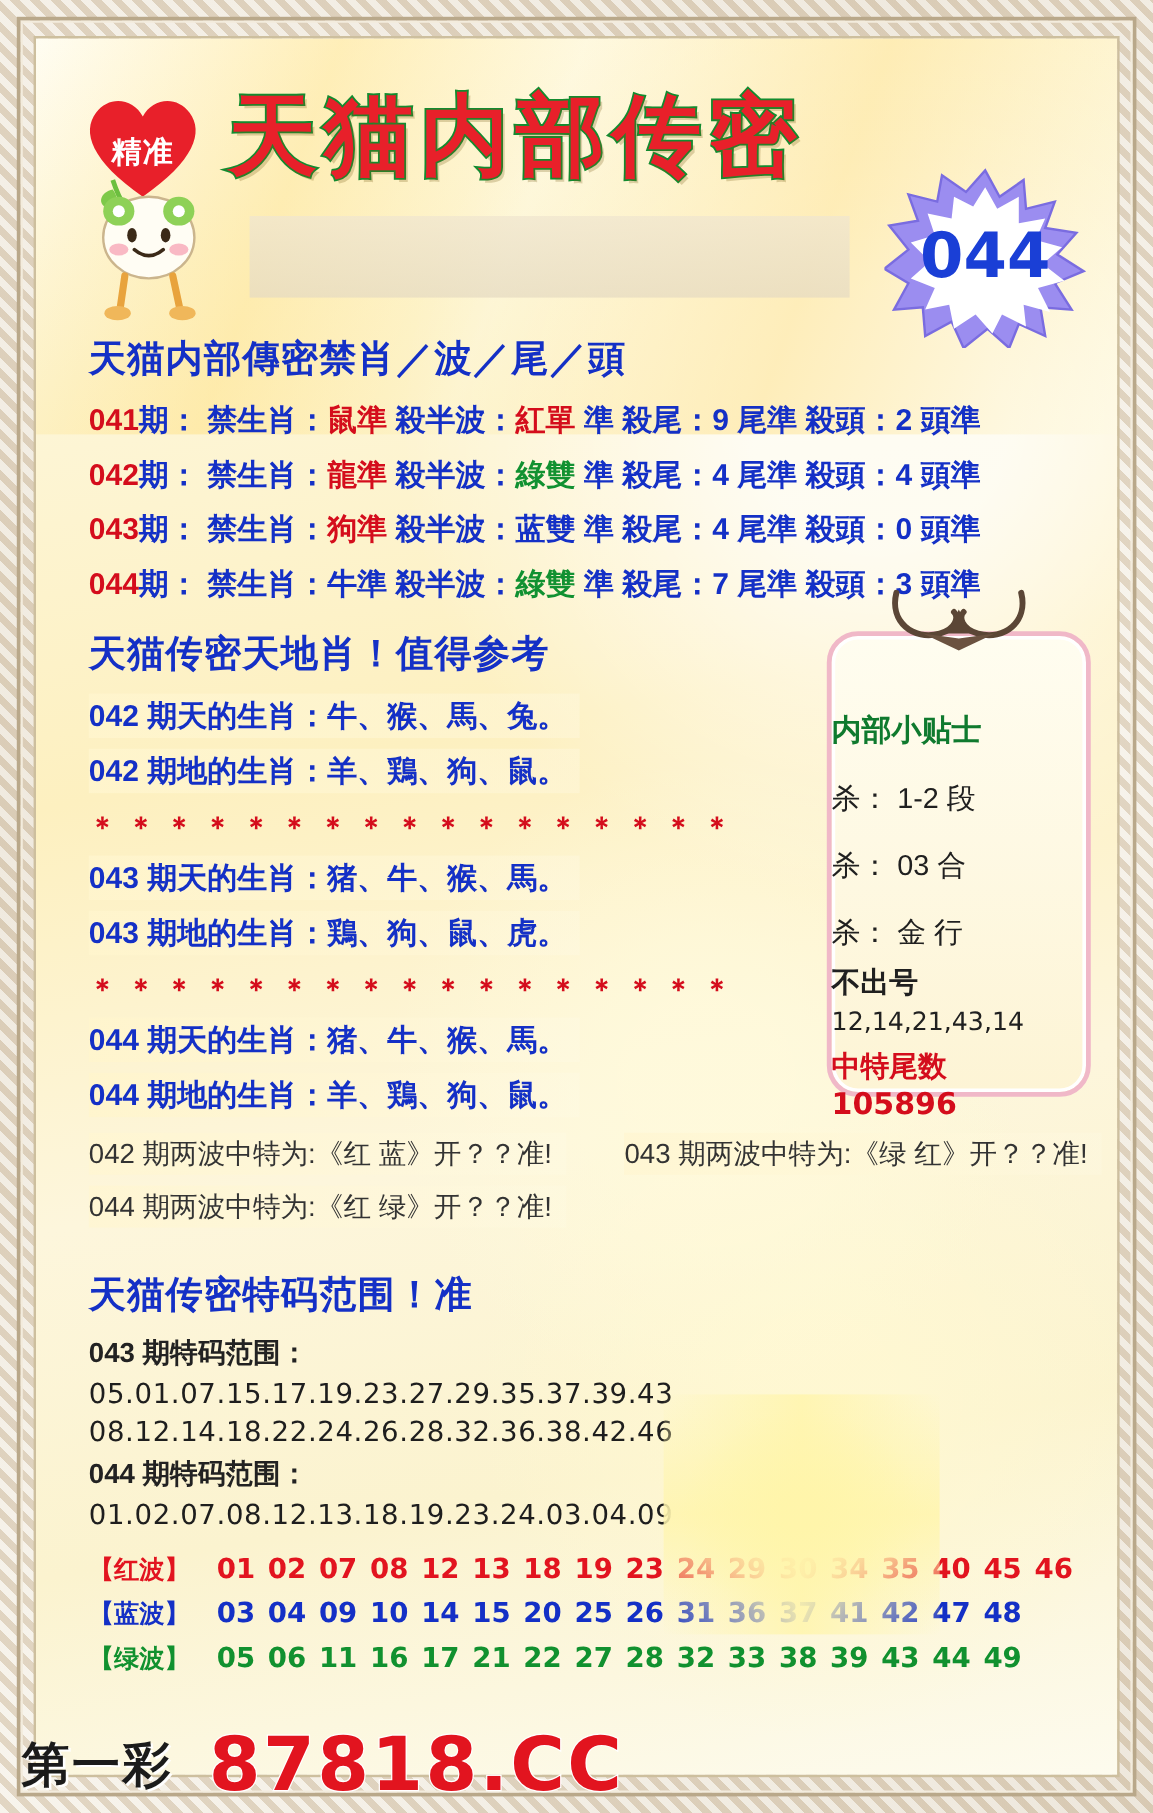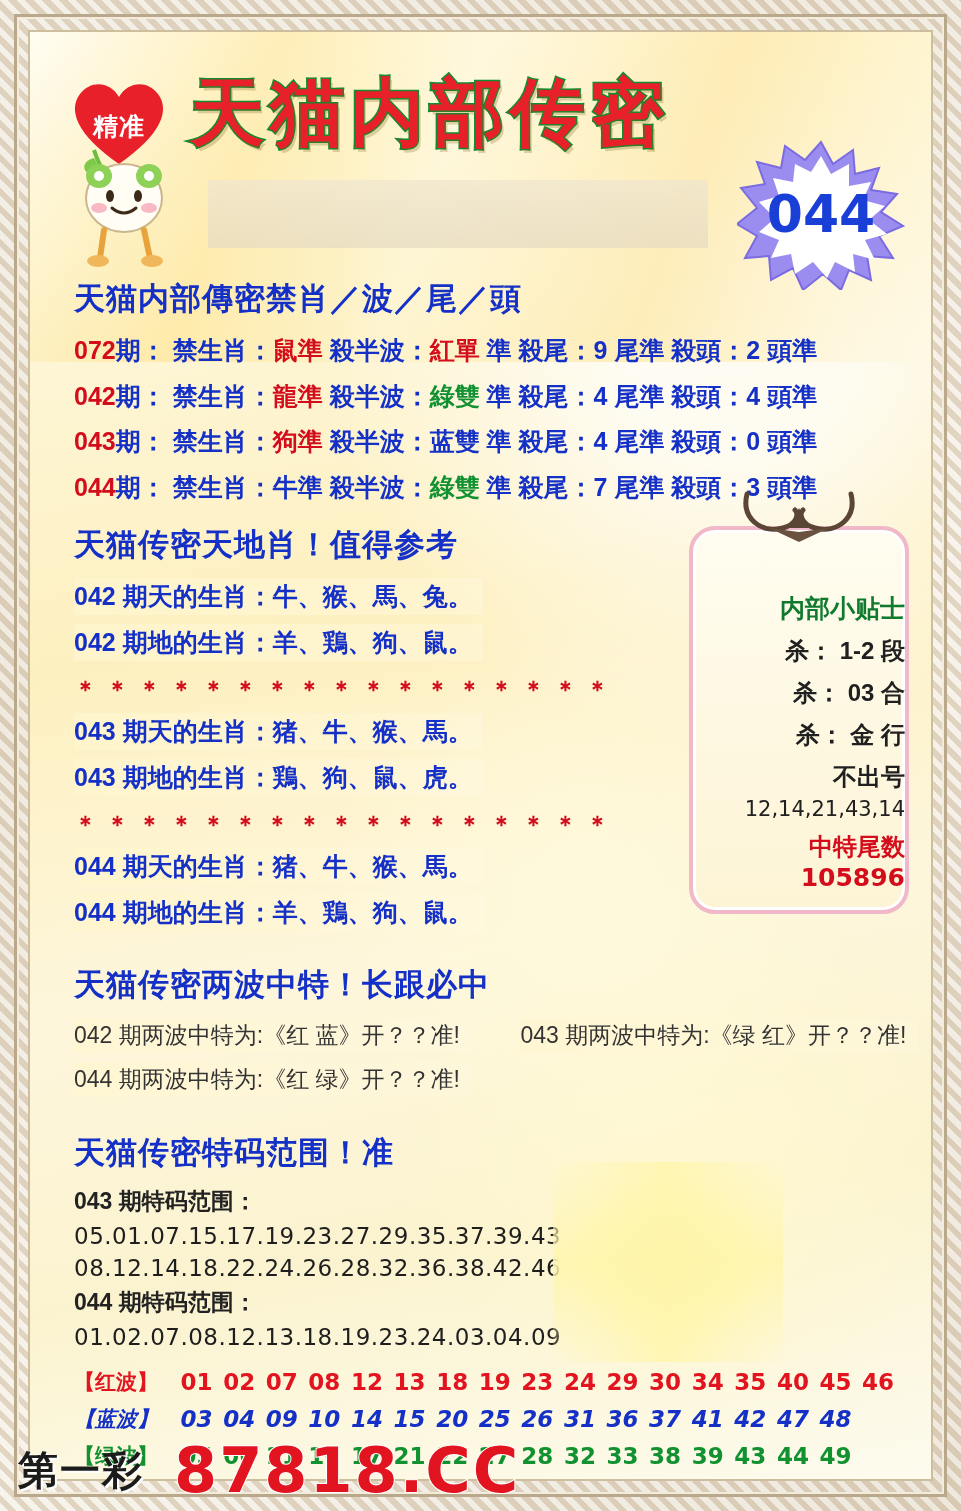--- a/index.html
+++ b/index.html
@@ -187,39 +187,39 @@
 
   
   .tips-card {
     position: absolute;
     right: 22px; top: 0;
     width: 212px; height: 380px;
     border: 4px solid #f0b8c8;
     border-radius: 26px;
     background: linear-gradient(to bottom, #fffdf0, #fdf4d5);
     box-shadow: 0 0 0 3px #ffffff inset;
-    text-align: right;
+    text-align: left;
   }
   .tips-card .bow {
     position: absolute;
     left: 50%; top: -42px;
     transform: translateX(-50%);
     width: 120px; height: 58px;
   }
   .tips-title {
     margin-top: 62px;
     font-size: 25px;
     font-weight: bold;
     color: #0f7a2e;
   }
   .tips-row {
     font-size: 24px;
     color: #202020;
-    margin-top: 10px;
-    font-weight: bold;
+    margin-top: 24px;
+    font-weight: normal;
   }
   .tips-row .k { color: #202020; }
   .tips-row .v { color: #202020; }
   .tips-nohit {
     font-size: 24px;
     font-weight: bold;
     color: #202020;
     margin-top: 10px;
     font-family: Liberation Mono, monospace;
   }
@@ -263,21 +263,21 @@
     display: flex;
     flex: 1;
     font-size: 23px;
     font-weight: bold;
   }
   .wave-nums span {
     flex: 1;
     text-align: right;
   }
   .r { color: #e2141f; }
-  .b { color: #1430c6; font-style: italic; }
+  .b { color: #1430c6; }
   .g { color: #11912f; }
 
   
   .footer {
     position: absolute;
     left: 0; right: 0; bottom: 2px;
     height: 78px;
     display: flex;
     align-items: center;
     padding-left: 18px;
@@ -349,21 +349,21 @@
         <div class="num">044</div>
       </div>
     </div>
 
     <div class="content">
 
       <div class="sec-head">天猫内部傳密禁肖／波／尾／頭</div>
 
       <div>
         <div class="row-line">
-          <span class="issue">072</span><span>期：</span>
+          <span class="issue">041</span><span>期：</span>
           <span>禁生肖：</span><span class="hl-red">鼠準</span>
           <span>殺半波：</span><span class="hl-red">紅單</span>
           <span>準</span>
           <span>殺尾：</span><span>9 尾準</span>
           <span>殺頭：</span><span>2 頭準</span>
         </div>
         <div class="row-line">
           <span class="issue">042</span><span>期：</span>
           <span>禁生肖：</span><span class="hl-red">龍準</span>
           <span>殺半波：</span><span class="hl-green">綠雙</span>
@@ -431,21 +431,20 @@
       <div class="zodiac-block">
         <div class="zodiac-line">043 期天的生肖：猪、牛、猴、馬。</div>
         <div class="zodiac-line">043 期地的生肖：鶏、狗、鼠、虎。</div>
         <div class="stars">＊＊＊＊＊＊＊＊＊＊＊＊＊＊＊＊＊</div>
       </div>
       <div class="zodiac-block">
         <div class="zodiac-line">044 期天的生肖：猪、牛、猴、馬。</div>
         <div class="zodiac-line">044 期地的生肖：羊、鶏、狗、鼠。</div>
       </div>
 
-      <div class="sec-head" style="margin-top:24px;">天猫传密两波中特！长跟必中</div>
       <div>
         <div class="wave-line">042 期两波中特为:《红 蓝》开？？准!</div>
         <div class="wave-line">043 期两波中特为:《绿 红》开？？准!</div>
         <div class="wave-line">044 期两波中特为:《红 绿》开？？准!</div>
       </div>
 
       <div class="sec-head" style="margin-top:26px;">天猫传密特码范围！准</div>
       <div>
         <div class="range-label">043 期特码范围：</div>
         <div class="range-nums">05.01.07.15.17.19.23.27.29.35.37.39.43</div>

